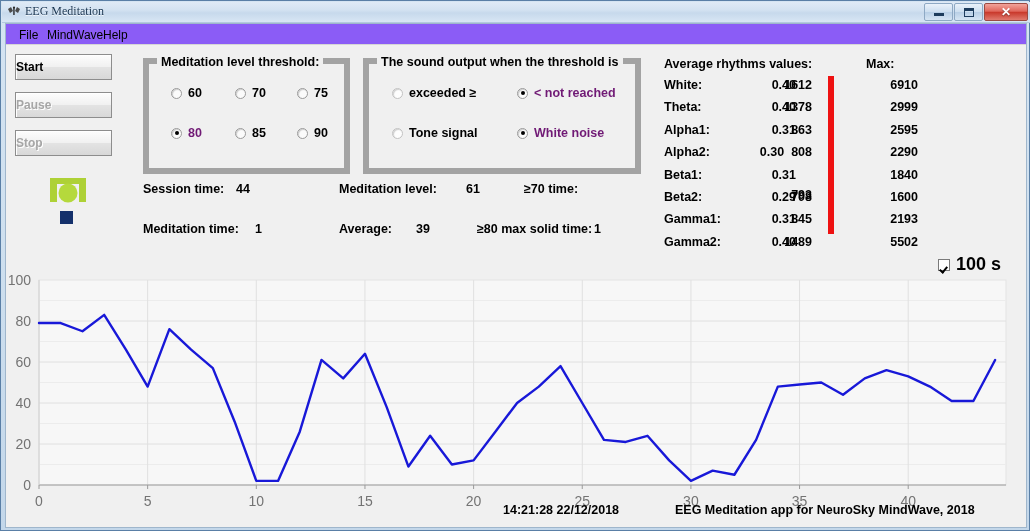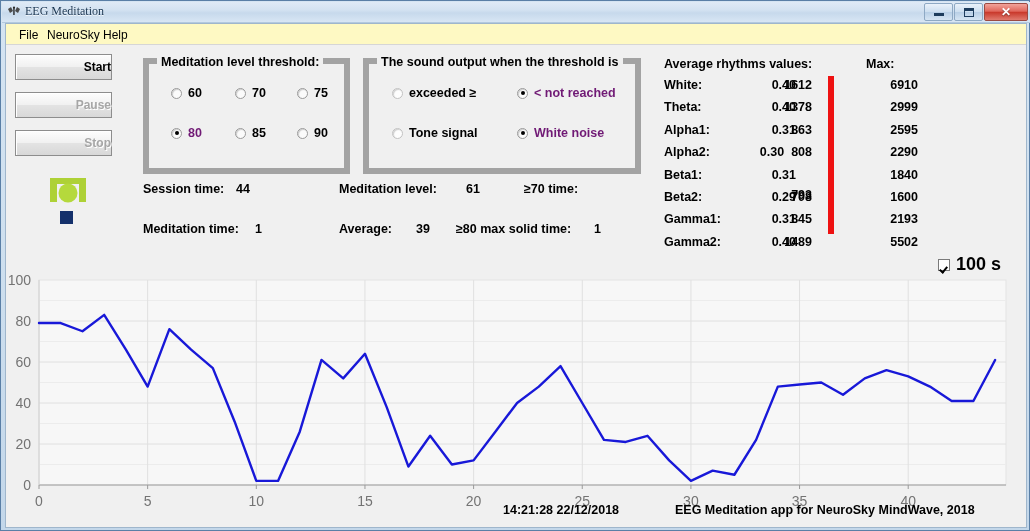--- a/index.html
+++ b/index.html
@@ -54,34 +54,34 @@
   .maxglyph{display:block;width:10px;height:9px;border:1px solid #1d3c5c;border-top-width:3px;box-sizing:border-box;}
 
   
   .client{
     position:absolute;left:4px;top:22px;width:1022px;height:505px;
     background:#f0f0f0;border:1px solid #9fb6cc;box-sizing:border-box;
     overflow:hidden;
   }
   .menubar{
     position:absolute;left:0;top:0;width:100%;height:20px;
-    background:#fef9c3;border-bottom:1px solid #d6d6d6;
+    background:#8b5cf6;border-bottom:1px solid #d6d6d6;
   }
   .menuitem{
     position:absolute;top:3px;font-size:12px;color:#000;
     padding:1px 5px;white-space:nowrap;
   }
 
   
   .btn{
     position:absolute;width:97px;height:26px;box-sizing:border-box;
     background:linear-gradient(to bottom,#fdfdfd 0%,#f1f1f1 48%,#e3e3e3 52%,#d8d8d8 100%);
     border:1px solid #8d8d8d;
     font-family:"Liberation Sans",sans-serif;font-size:12px;font-weight:bold;
-    color:#000;text-align:right;line-height:24px;
+    color:#000;text-align:left;line-height:24px;
     box-shadow:inset 1px 1px 0 #fff;
   }
   .btn.disabled{color:#a6a6a6;text-shadow:1px 1px 0 #fff;}
 
   
   .group{
     position:absolute;box-sizing:border-box;
     border:6px solid #a3a3a3;
   }
   .group>.legend{
@@ -166,21 +166,21 @@
         <div class="wbtn close">
           <span class="g">✕</span>
         </div>
       </div>
     </div>
 
     <div class="client">
 
       <div class="menubar">
         <div class="menuitem" style="left:8px">File</div>
-        <div class="menuitem" style="left:36px">NeuroSky</div>
+        <div class="menuitem" style="left:36px">MindWave</div>
         <div class="menuitem" style="left:92px">Help</div>
       </div>
 
       <div class="btn" style="left:9px;top:30px">Start</div>
       <div class="btn disabled" style="left:9px;top:68px">Pause</div>
       <div class="btn disabled" style="left:9px;top:106px">Stop</div>
 
       <svg class="headset" style="left:40px;top:148px" width="44" height="34" viewBox="0 0 44 34">
         <path d="M4 30 L4 6 L40 6 L40 30 L33 30 L33 12 L11 12 L11 30 Z" fill="#aed136"></path>
         <circle cx="22" cy="21" r="9.5" fill="#b5d93c"></circle>
@@ -243,21 +243,21 @@
       <div class="statval" style="left:230px;top:158px">44</div>
       <div class="stat" style="left:333px;top:158px">Meditation level:</div>
       <div class="statval" style="left:460px;top:158px">61</div>
       <div class="stat" style="left:518px;top:158px">≥70 time:</div>
       <div class="statval" style="left:598px;top:158px"></div>
 
       <div class="stat" style="left:137px;top:198px">Meditation time:</div>
       <div class="statval" style="left:249px;top:198px">1</div>
       <div class="stat" style="left:333px;top:198px">Average:</div>
       <div class="statval" style="left:410px;top:198px">39</div>
-      <div class="stat" style="left:450px;top:198px">≥80 max solid time:</div>
+      <div class="stat" style="left:471px;top:198px">≥80 max solid time:</div>
       <div class="statval" style="left:588px;top:198px">1</div>
 
       <div id="rhythms">
         <div class="rhead" style="left:658px;top:33px">Average rhythms values:</div>
         <div class="rhead" style="left:860px;top:33px">Max:</div>
         <div class="redbar" style="left:822px;top:52px;height:158px"></div>
       <div class="rname" style="left: 658px; top: 54px;">White:</div>
           <div class="rnum" style="left: 742px; top: 54px; width: 48px; text-align: right;">0.40</div>
           <div class="rnum" style="left: 758px; top: 54px; width: 48px; text-align: right;">1612</div>
           <div class="rnum" style="left: 864px; top: 54px; width: 48px; text-align: right;">6910</div>

